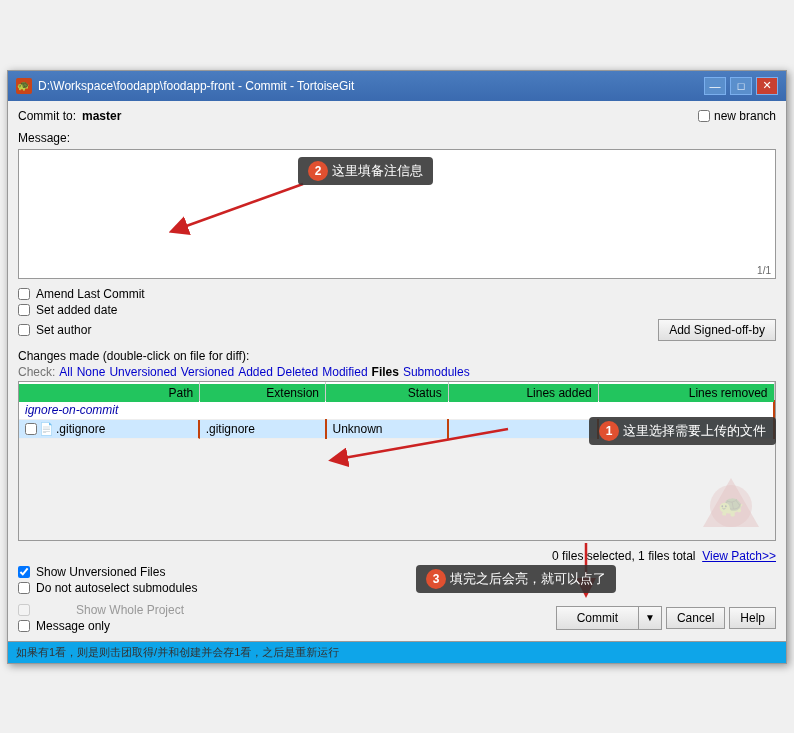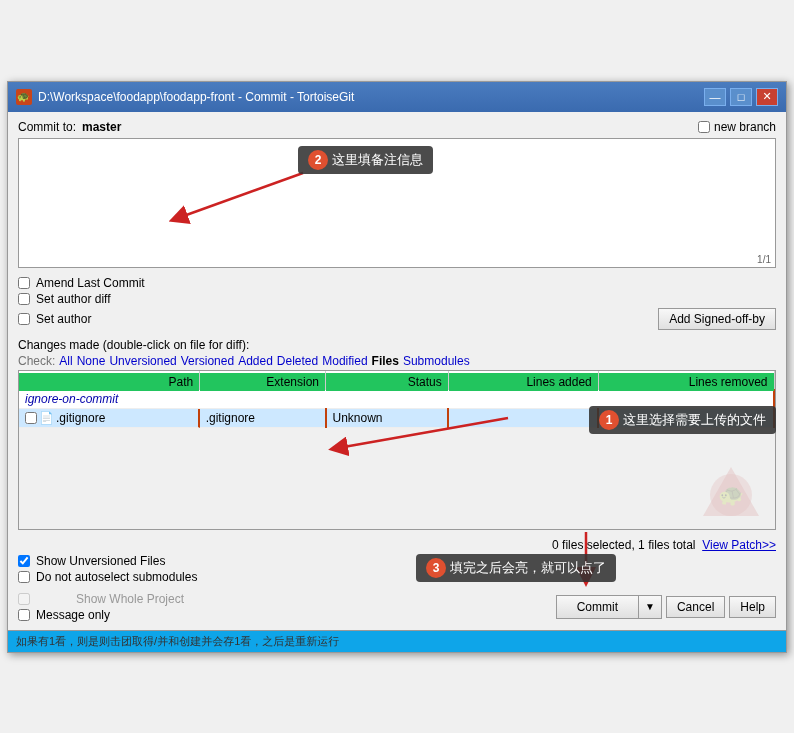--- a/index.html
+++ b/index.html
@@ -313,20 +313,21 @@
 
     <div class="commit-to-row">
       <span class="label">Commit to:</span>
       <span class="branch-name">master</span>
       <div class="new-branch-check">
         <input type="checkbox" class="checkbox-input" style="">
         <span>new branch</span>
       </div>
     </div>
 
+    <div class="message-label">Message:</div>
 
     <div class="main-content" style="position:relative;">
       <div class="message-area">
         <textarea class="message-textarea" style=""></textarea>
         <span class="counter">1/1</span>
       </div>
 
       <div class="annotation-bubble" style="top: 8px; left: 280px; display:flex; align-items:center;">
         <span class="annotation-number">2</span>
         <span>这里填备注信息</span>
@@ -342,21 +343,21 @@
       </svg>
     </div>
 
     <div class="options-section">
       <div class="check-row">
         <input type="checkbox" class="checkbox-input" style="">
         <span>Amend Last Commit</span>
       </div>
       <div class="check-row">
         <input type="checkbox" class="checkbox-input" style="">
-        <span>Set author diff</span>
+        <span>Set added date</span>
       </div>
       <div class="check-row" style="display:flex;justify-content:space-between;">
         <div style="display:flex;align-items:center;gap:6px;">
           <input type="checkbox" class="checkbox-input" style="">
           <span>Set author</span>
         </div>
         <button class="btn">Add Signed-off-by</button>
       </div>
     </div>
 

